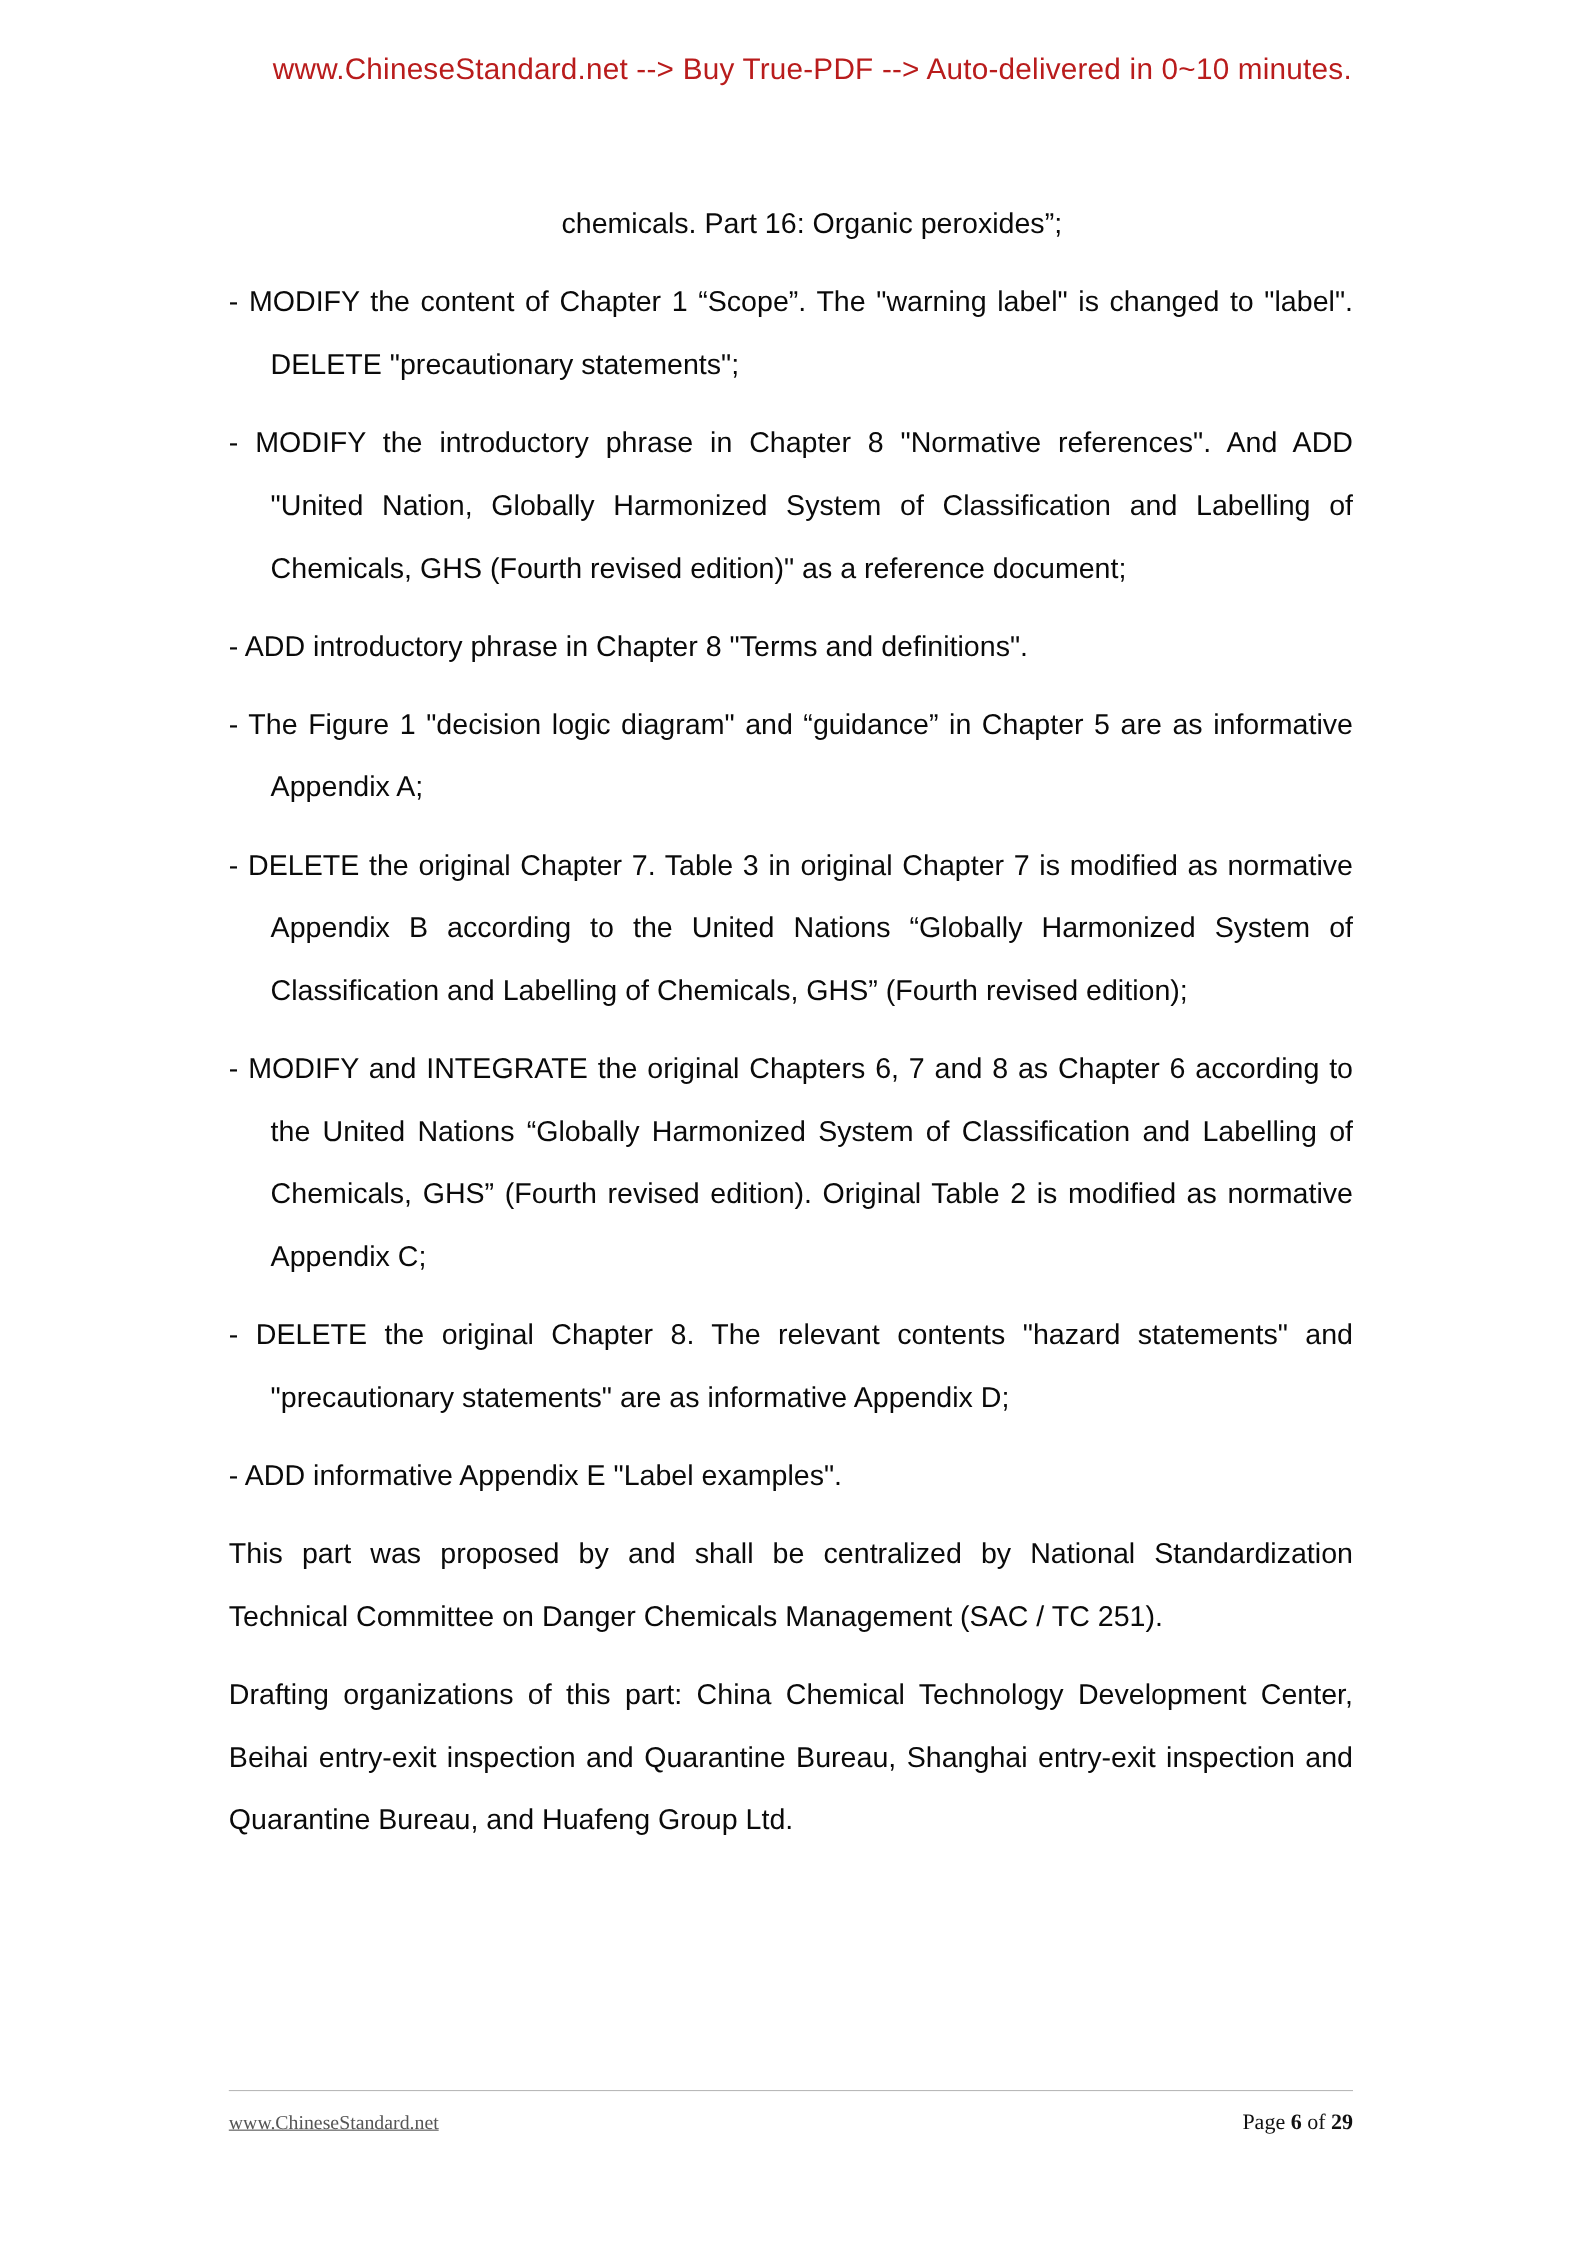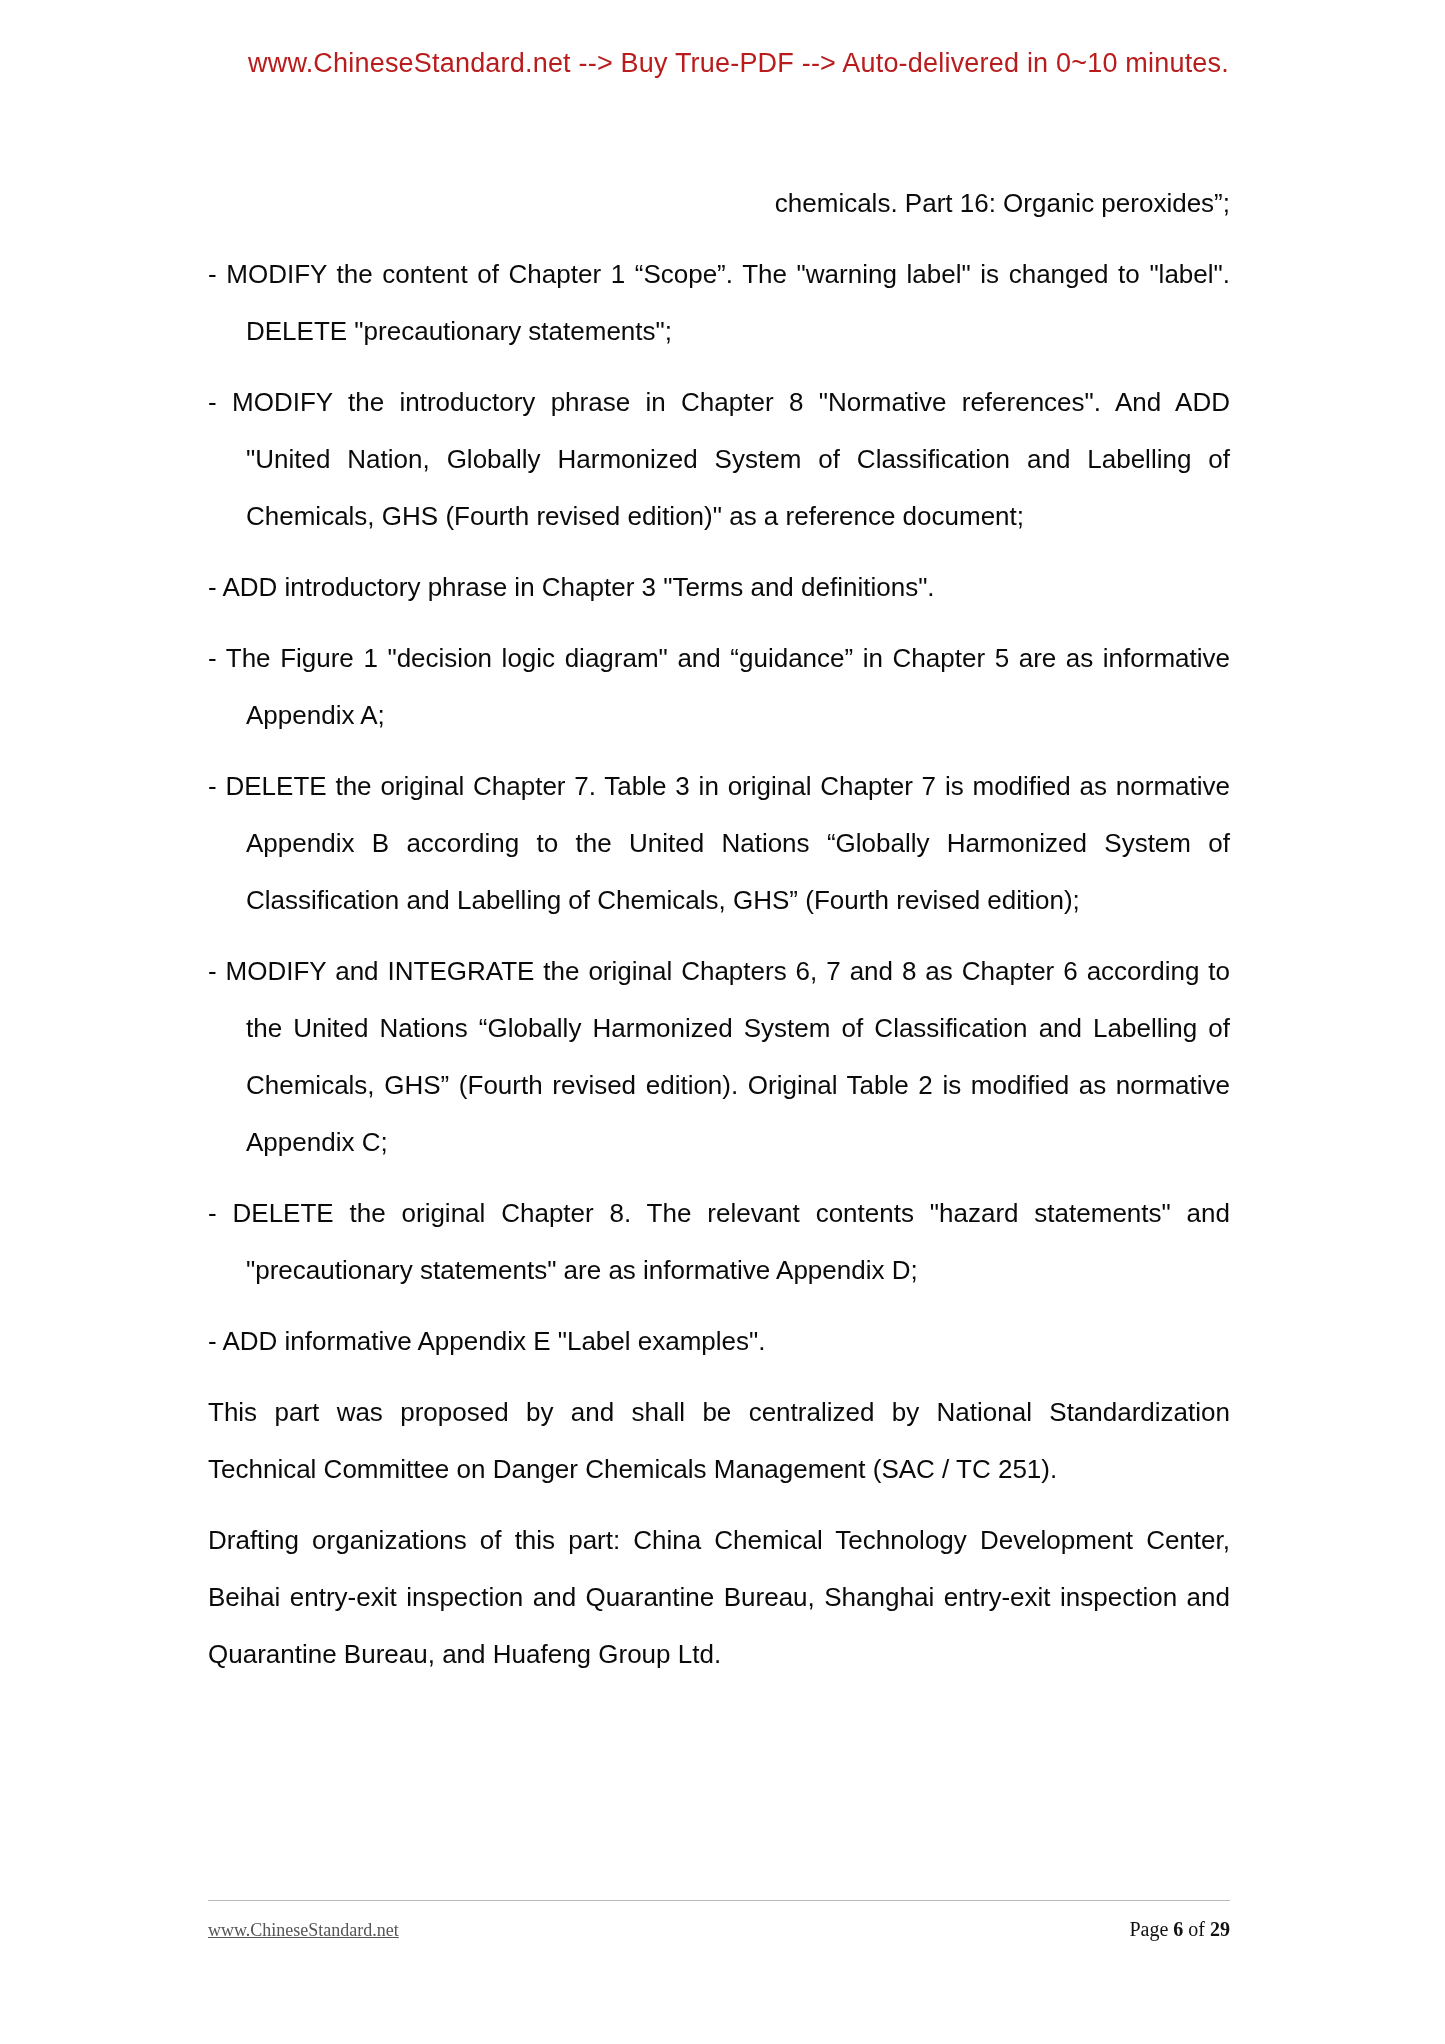--- a/index.html
+++ b/index.html
@@ -42,21 +42,21 @@
     font-size: 26px;
     line-height: 57px;
     text-align: justify;
     text-justify: inter-word;
     margin: 0 0 14px 0;
     color: #0a0a0a;
   }
   
   .para.cont {
     padding-left: 38px;
-    text-align: right;
+    text-align: center;
   }
   
   .para.item {
     padding-left: 38px;
     text-indent: -38px;
   }
   .para.block {
     text-align: justify;
   }
   .footer-rule {
@@ -94,21 +94,21 @@
 <body>
 
 <div class="page">
 
   <div class="header-banner">www.ChineseStandard.net --&gt; Buy True-PDF --&gt; Auto-delivered in 0~10 minutes.</div>
 
   <div class="content">
     <p class="para cont">chemicals. Part 16: Organic peroxides”;</p>
     <p class="para item">- MODIFY the content of Chapter 1 “Scope”. The "warning label" is changed to "label". DELETE "precautionary statements";</p>
     <p class="para item">- MODIFY the introductory phrase in Chapter 8 "Normative references". And ADD "United Nation, Globally Harmonized System of Classification and Labelling of Chemicals, GHS (Fourth revised edition)" as a reference document;</p>
-    <p class="para item">- ADD introductory phrase in Chapter 3 "Terms and definitions".</p>
+    <p class="para item">- ADD introductory phrase in Chapter 8 "Terms and definitions".</p>
     <p class="para item">- The Figure 1 "decision logic diagram" and “guidance” in Chapter 5 are as informative Appendix A;</p>
     <p class="para item">- DELETE the original Chapter 7. Table 3 in original Chapter 7 is modified as normative Appendix B according to the United Nations “Globally Harmonized System of Classification and Labelling of Chemicals, GHS” (Fourth revised edition);</p>
     <p class="para item">- MODIFY and INTEGRATE the original Chapters 6, 7 and 8 as Chapter 6 according to the United Nations “Globally Harmonized System of Classification and Labelling of Chemicals, GHS” (Fourth revised edition). Original Table 2 is modified as normative Appendix C;</p>
     <p class="para item">- DELETE the original Chapter 8. The relevant contents "hazard statements" and "precautionary statements" are as informative Appendix D;</p>
     <p class="para item">- ADD informative Appendix E "Label examples".</p>
     <p class="para block">This part was proposed by and shall be centralized by National Standardization Technical Committee on Danger Chemicals Management (SAC / TC 251).</p>
     <p class="para block">Drafting organizations of this part: China Chemical Technology Development Center, Beihai entry-exit inspection and Quarantine Bureau, Shanghai entry-exit inspection and Quarantine Bureau, and Huafeng Group Ltd.</p>
   </div>
 
   <div class="footer-rule"></div>

